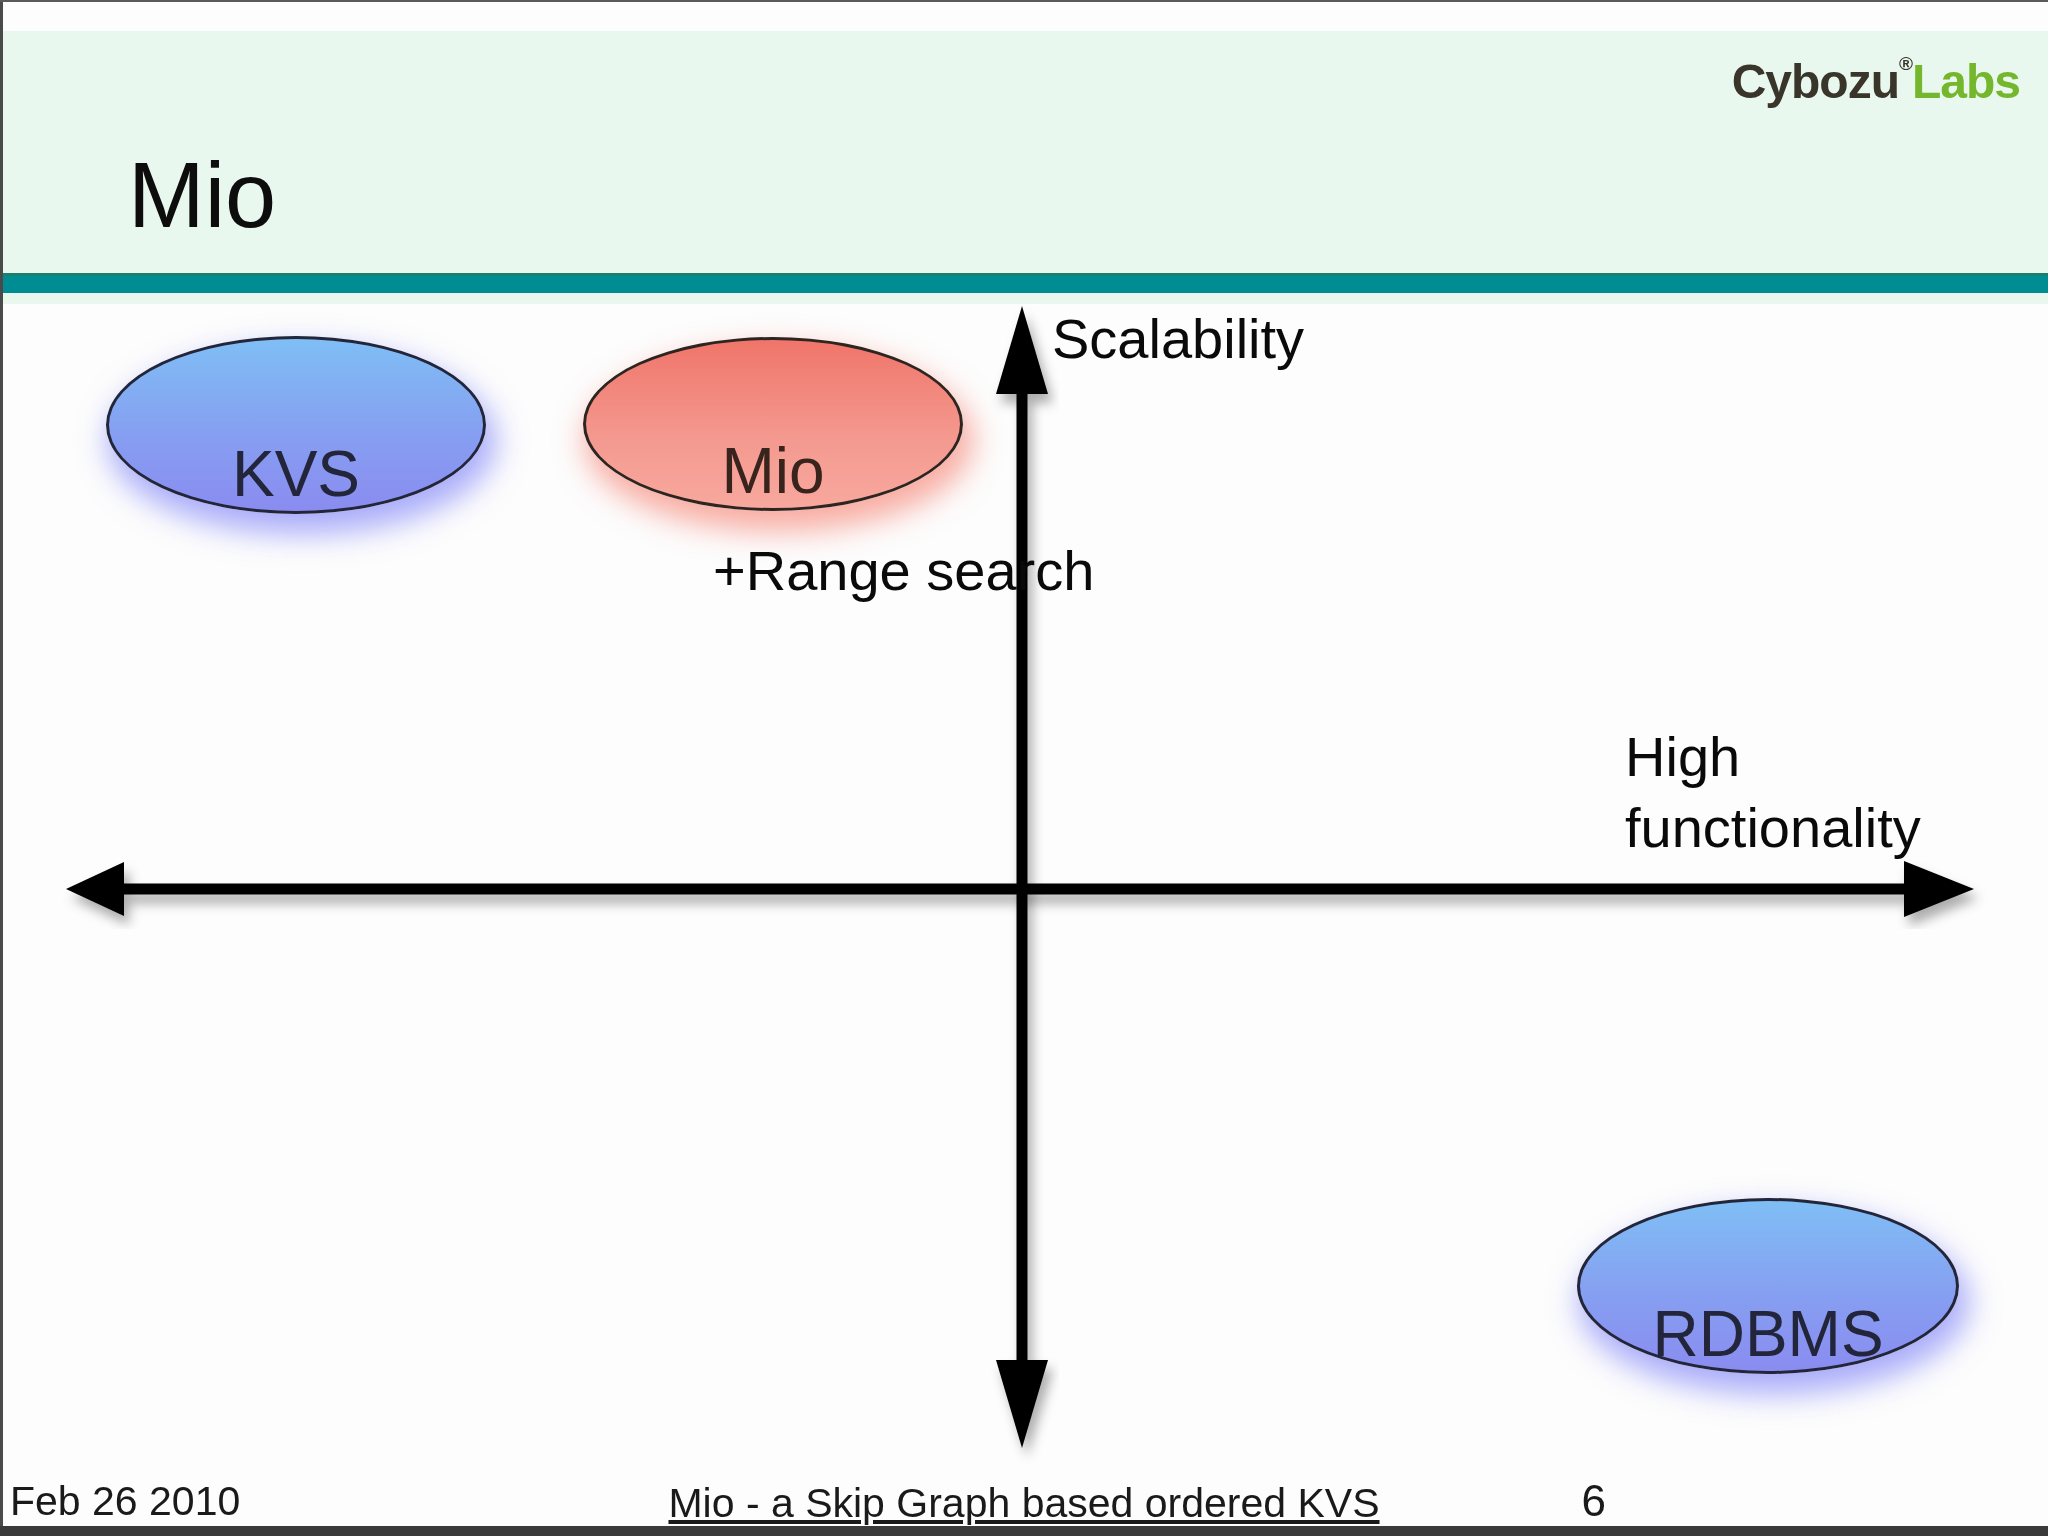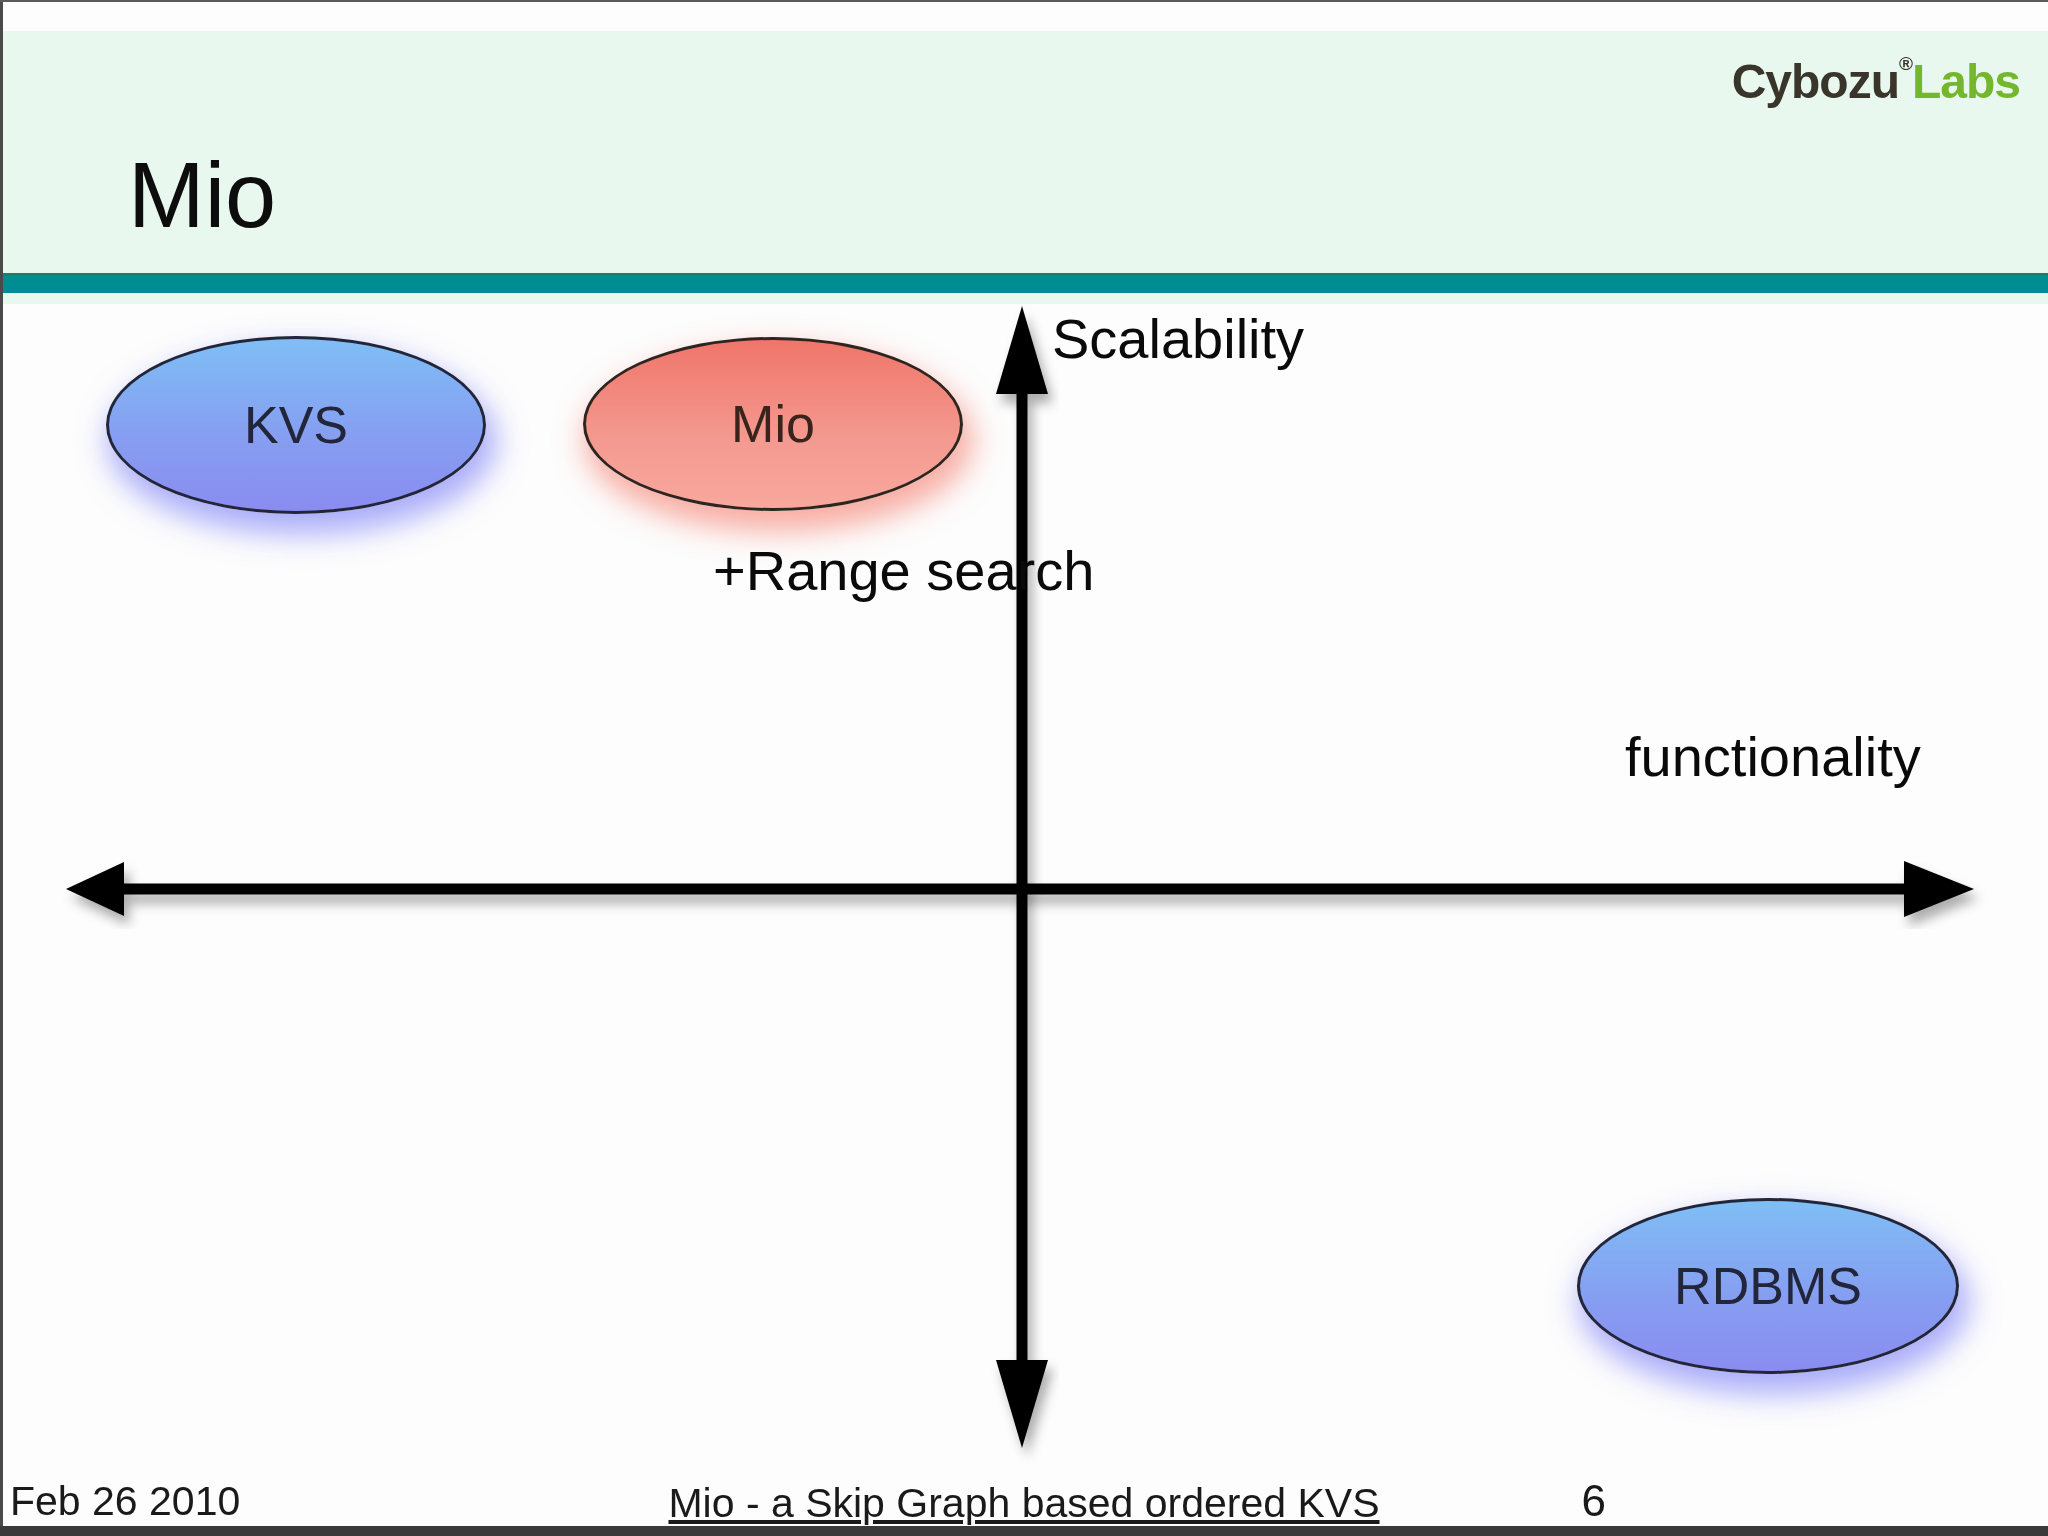--- a/index.html
+++ b/index.html
@@ -37,23 +37,23 @@
     position:absolute;left:0;top:273px;width:2048px;height:20px;
     background:#008c93;border-top:3px solid #1b7f6d;box-sizing:border-box;
   }
 
   
   .axes{position:absolute;left:0;top:0;width:2048px;height:1536px;z-index:5;}
 
   
   .node{
     position:absolute;border-radius:50%;
-    display:flex;align-items:center;justify-content:center;
+    display:flex;align-items:flex-end;justify-content:center;
     border:3px solid #23263a;box-sizing:border-box;
-    font-size:52px;z-index:10;
+    font-size:64px;z-index:10;
   }
   .node.blue{
     background:linear-gradient(180deg,#7fbef5 0%,#869ff1 55%,#8a8cf0 100%);
     box-shadow:6px 16px 30px 4px rgba(100,105,245,0.55);
     color:#23263a;
   }
   .node.red{
     background:linear-gradient(180deg,#f0756a 0%,#f49a90 60%,#f8a89e 100%);
     box-shadow:6px 16px 30px 4px rgba(243,92,72,0.50);
     border-color:#2e2420;
@@ -117,20 +117,21 @@
 
   <div class="node blue node-rdbms">
     <span>RDBMS</span>
   </div>
 
   <div class="dlabel lbl-scalability">Scalability</div>
 
   <div class="dlabel lbl-range">+Range search</div>
 
   <div class="dlabel lbl-highfunc">
+    <div>High</div>
     <div>functionality</div>
   </div>
 
   <div class="footer">
     <span class="date">Feb 26 2010</span>
     <span class="caption">Mio - a Skip Graph based ordered KVS</span>
     <span class="page">6</span>
   </div>
 
   <div class="edge-left"></div>

